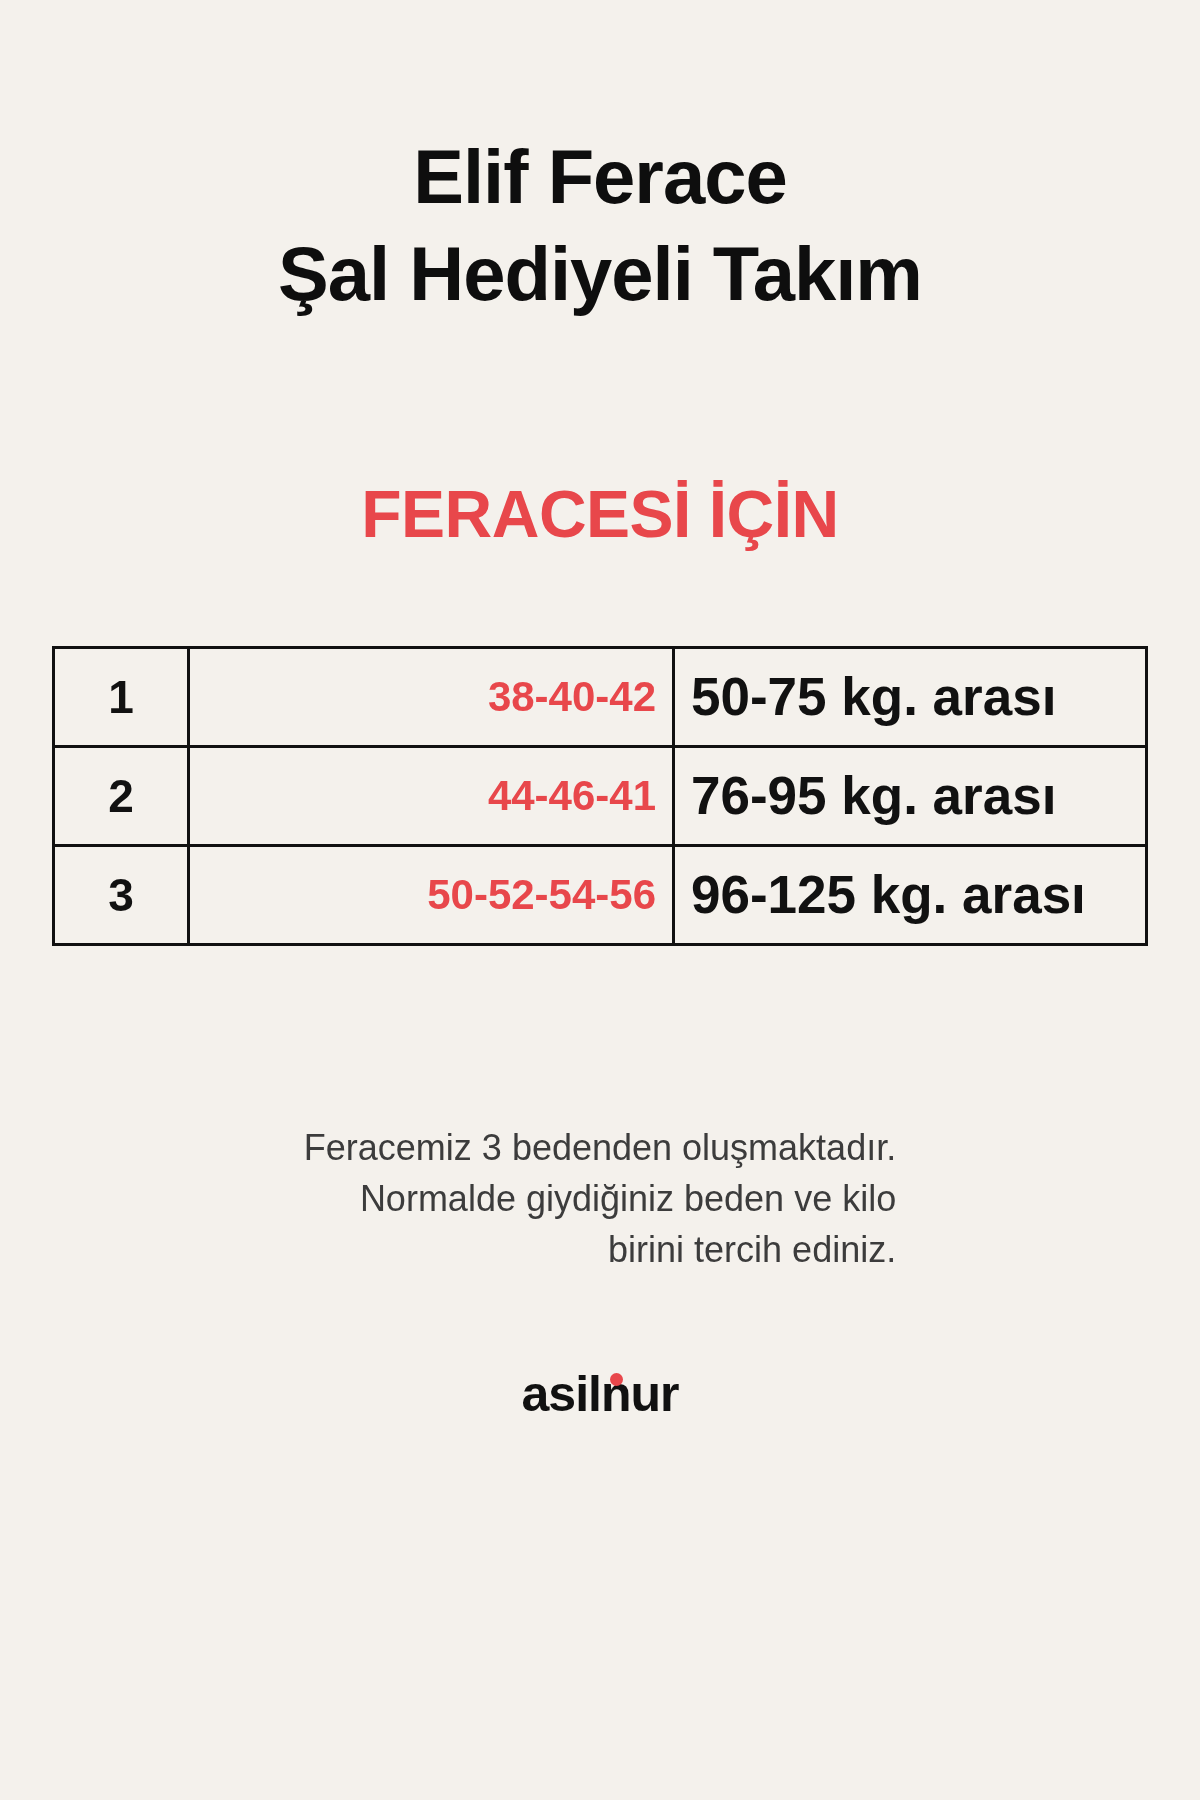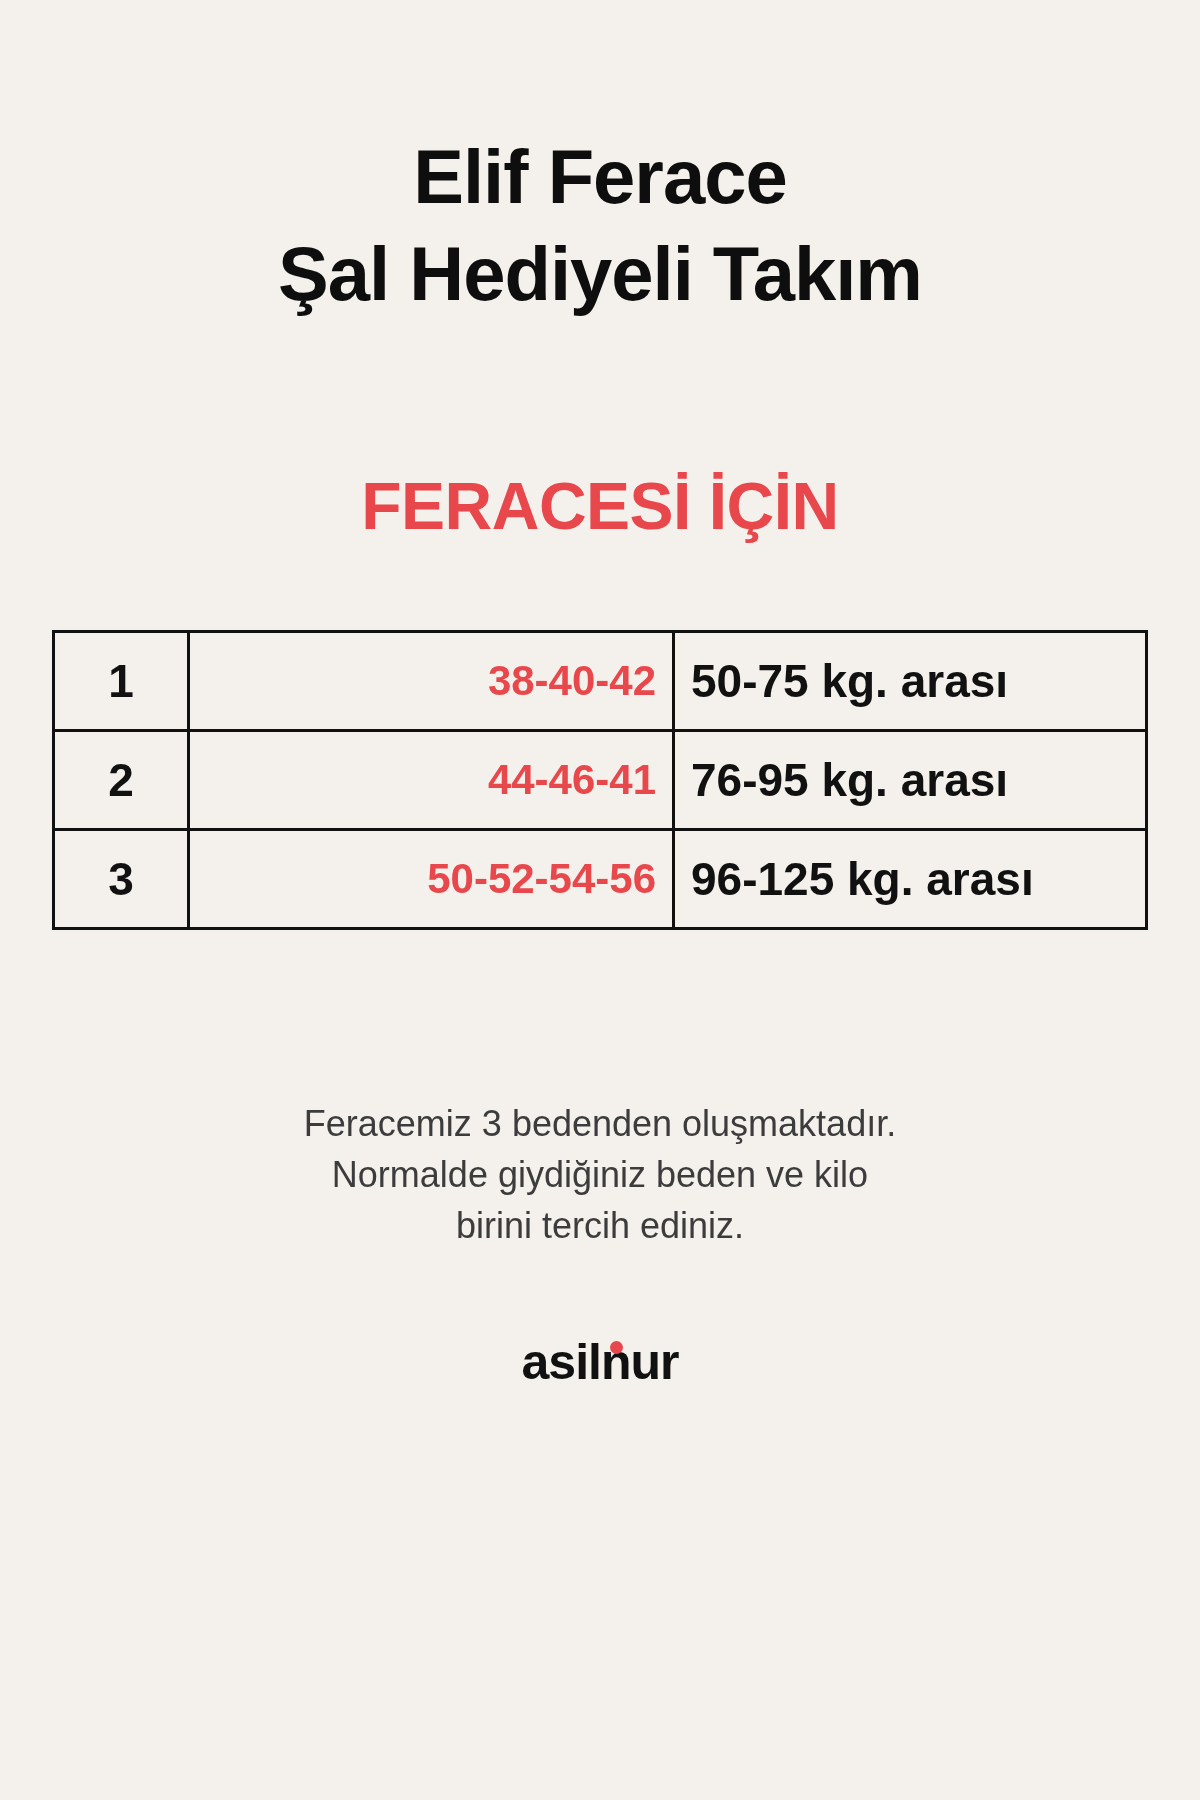--- a/index.html
+++ b/index.html
@@ -15,20 +15,21 @@
   }
   .page {
     position: relative;
     width: 1200px;
     height: 1800px;
     background: #f4f1ec;
     box-sizing: border-box;
     display: flex;
     flex-direction: column;
     align-items: center;
+    gap: 8px;
   }
 
   
   .product-title {
     margin-top: 128px;
     text-align: center;
     color: #0e0e0e;
     font-weight: bold;
     font-size: 76px;
     line-height: 1.28;
@@ -84,31 +85,31 @@
     width: 450px;
     text-align: right;
     font-size: 42px;
     font-weight: bold;
     color: #e8474b;
     padding-right: 26px;
     white-space: nowrap;
   }
   td.col-weight {
     text-align: left;
-    font-size: 46px;
+    font-size: 53px;
     font-weight: bold;
     color: #111111;
     padding-left: 26px;
     white-space: nowrap;
   }
 
   
   .note {
     margin-top: 168px;
-    text-align: center;
+    text-align: right;
     color: #3c3c3c;
     font-size: 36px;
     line-height: 1.42;
     max-width: 980px;
   }
   .note .line {
     display: block;
     white-space: nowrap;
   }
   .note b {

